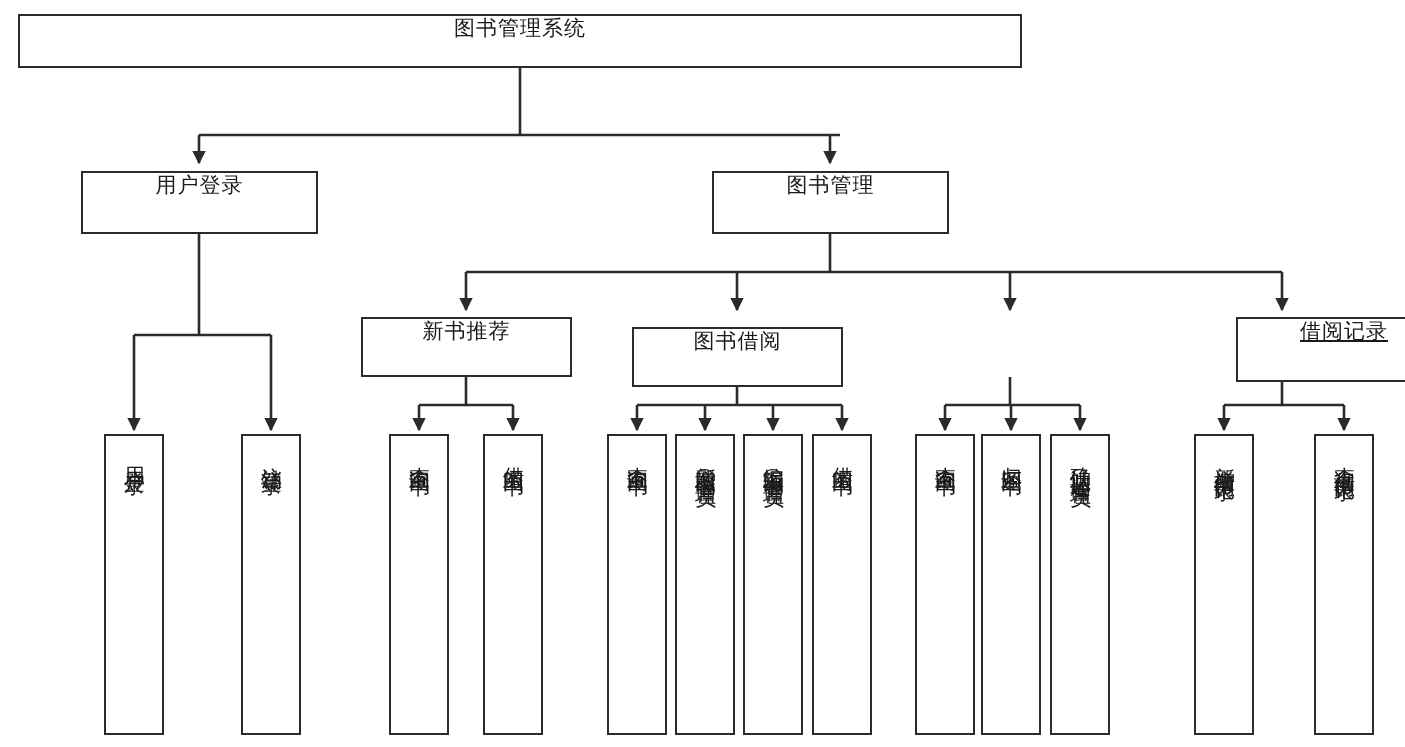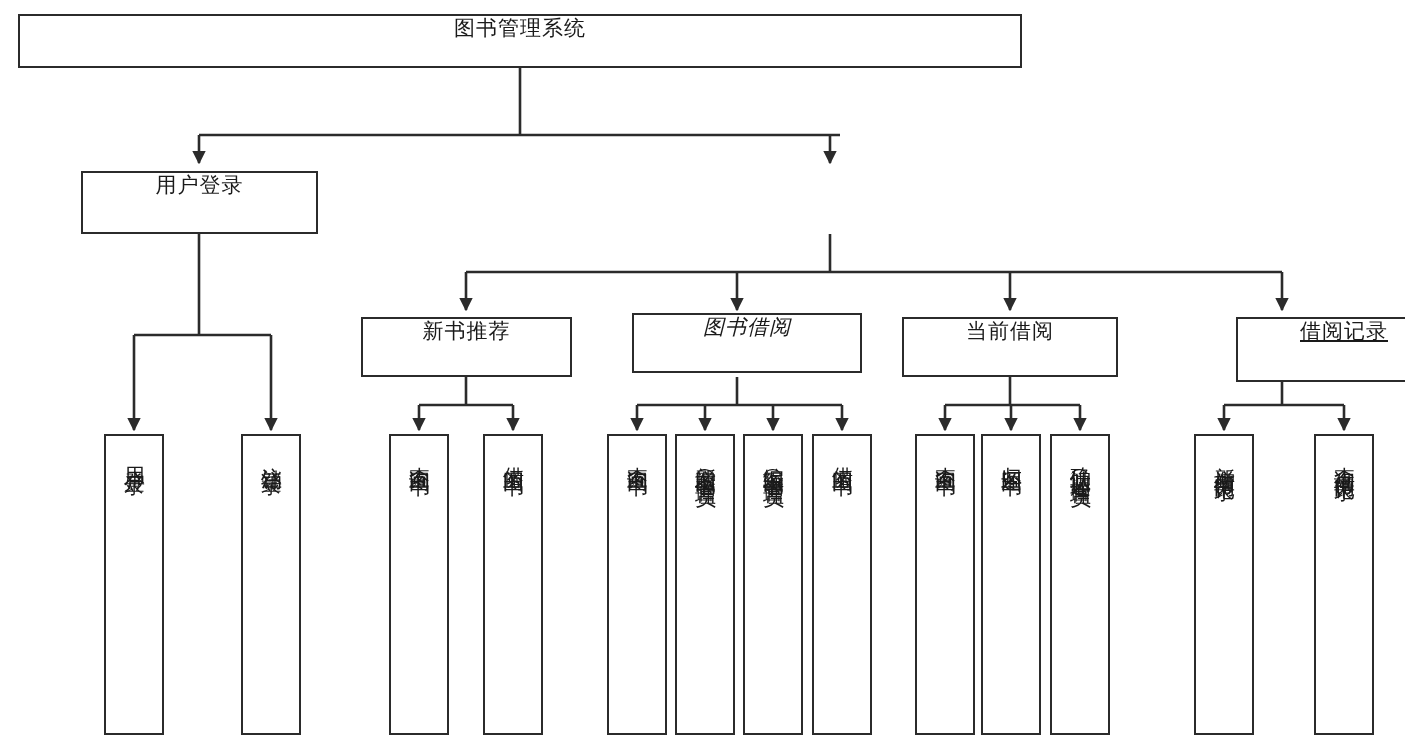--- a/index.html
+++ b/index.html
@@ -122,29 +122,29 @@
     </g>
   </svg>
 
   <div class="node horizontal" style="left:18px; top:14px; width:1004px; height:54px;">
     <span class="label">图书管理系统</span>
   </div>
 
   <div class="node horizontal" style="left:81px; top:171px; width:237px; height:63px;">
     <span class="label">用户登录</span>
   </div>
+  <div class="node horizontal" style="left:712px; top:171px; width:237px; height:63px;">
+    <span class="label">图书管理</span>
+  </div>
 
   <div class="node horizontal" style="left:361px; top:317px; width:211px; height:60px;">
     <span class="label">新书推荐</span>
   </div>
-  <div class="node horizontal" style="left:632px; top:313px; width:230px; height:60px;font-style:italic;">
+  <div class="node horizontal" style="left:632px; top:327px; width:211px; height:60px;">
     <span class="label">图书借阅</span>
-  </div>
-  <div class="node horizontal" style="left:902px; top:317px; width:216px; height:60px;">
-    <span class="label">当前借阅</span>
   </div>
   <div class="node horizontal" style="left:1236px; top:317px; width:216px; height:65px;text-decoration:underline;">
     <span class="label">借阅记录</span>
   </div>
 
   <div class="node vertical" style="left:104px; top:434px; width:60px; height:301px;">
     <span class="label">用户登录</span>
   </div>
   <div class="node vertical" style="left:241px; top:434px; width:60px; height:301px;">
     <span class="label">注销登录</span>

